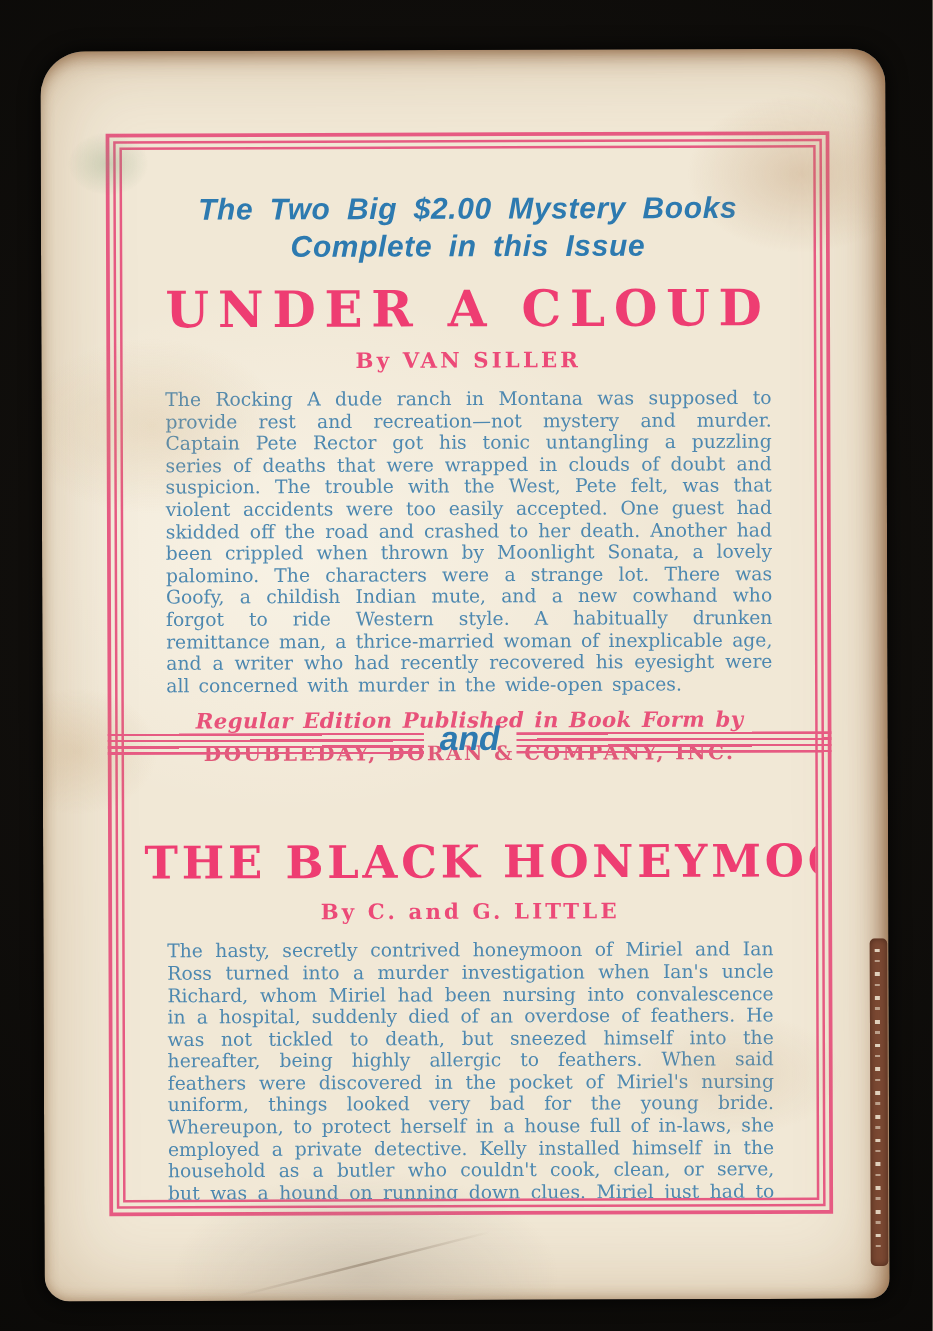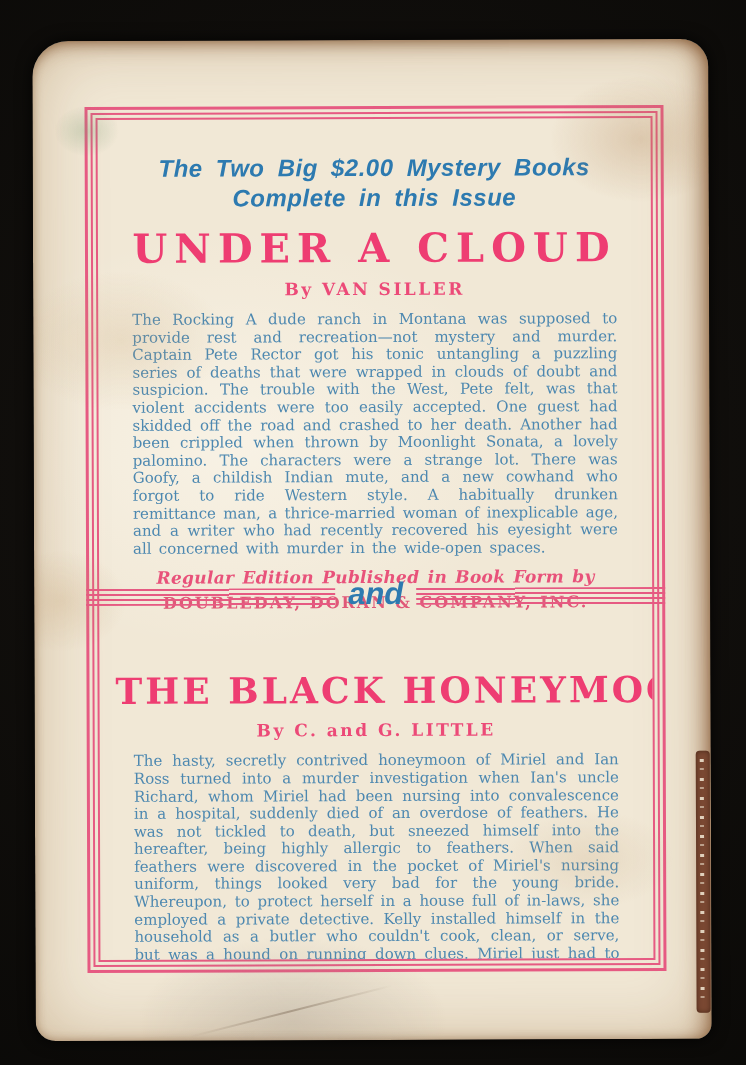--- a/index.html
+++ b/index.html
@@ -108,21 +108,21 @@
   .divider{
     position:absolute;left:52px;top:536px;width:579px;
     display:flex;align-items:center;z-index:3;
   }
   .divider .lines{
     flex:1;height:17px;
     background:repeating-linear-gradient(to bottom, var(--pink-soft) 0 2px, transparent 2px 5px);
   }
   .divider .and-label{
     font-family:"Liberation Sans", sans-serif;font-weight:bold;font-style:italic;
-    color:var(--blue);font-size:31px;padding:0 13px 5px;
+    color:var(--blue);font-size:27px;padding:0 13px 5px;
   }
 </style>
 </head>
 <body>
 
 <div class="scan">
   <div class="paper">
 
     <div class="frame">
       <div class="frame-mid">

